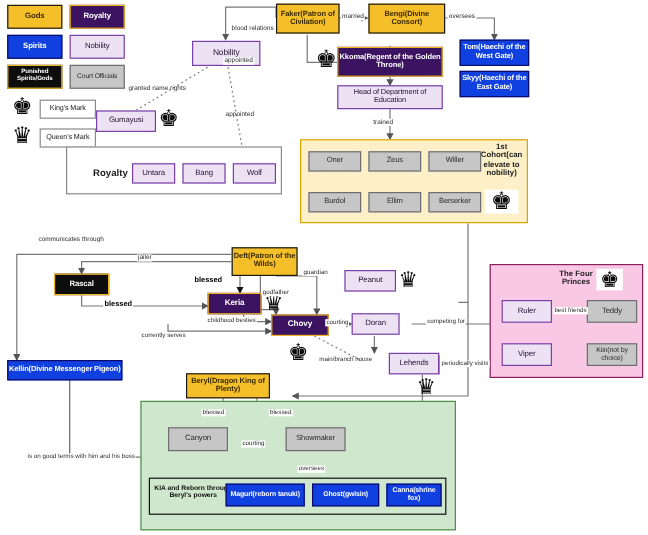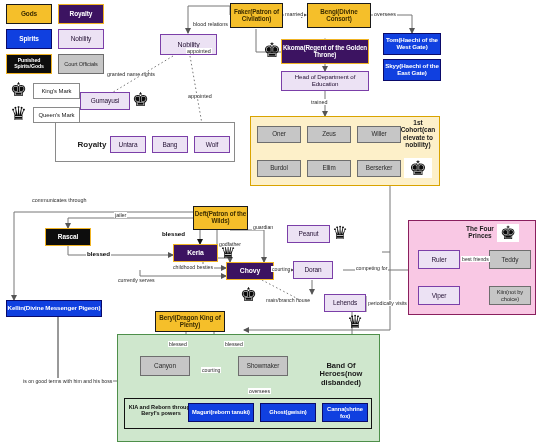--- a/index.html
+++ b/index.html
@@ -143,21 +143,20 @@
 
   <div class="group g-cohort" style="left:250px;top:116px;width:190px;height:70px;"></div>
   <div class="grouplabel" style="left:396px;top:119px;width:44px;font-size:6.5px;">1st Cohort(can elevate to nobility)</div>
   <div class="chess" style="left:404px;top:158px;width:28px;font-size:20px;background:#ffffff;"><span>♚</span></div>
 
   <div class="group g-princes" style="left:408px;top:220px;width:128px;height:95px;"></div>
   <div class="grouplabel" style="left:460px;top:225px;width:40px;font-size:6.5px;">The Four Princes</div>
   <div class="chess" style="left:497px;top:224px;width:22px;font-size:18px;background:#ffffff;"><span>♚</span></div>
 
   <div class="group g-heroes" style="left:117px;top:334px;width:263px;height:108px;"></div>
-  <div class="grouplabel" style="left:310px;top:362px;width:62px;font-size:7.5px;">Band Of Heroes(now disbanded)</div>
   <div class="group g-kia" style="left:124px;top:398px;width:248px;height:31px;"></div>
   <div class="kialabel" style="left:128px;top:404px;width:66px;font-size:5.6px;">KIA and Reborn through Beryl's powers</div>
 
   <div class="node gods" style="left:230px;top:3px;width:53px;height:25px;font-size:6.3px;">
       <span>Faker(Patron of Civilation)</span>
     </div>
   <div class="node gods" style="left:307px;top:3px;width:64px;height:25px;font-size:6.3px;">
       <span>Bengi(Divine Consort)</span>
     </div>
   <div class="node spirits" style="left:383px;top:33px;width:58px;height:22px;font-size:6.2px;">

